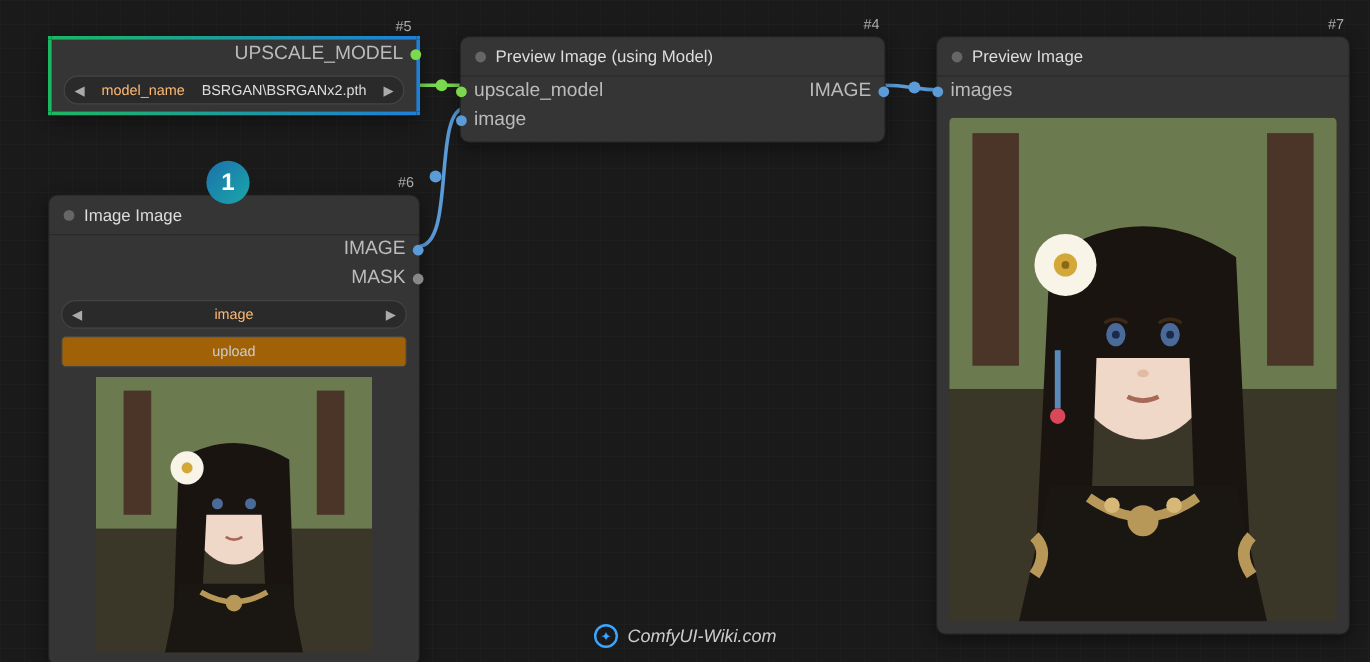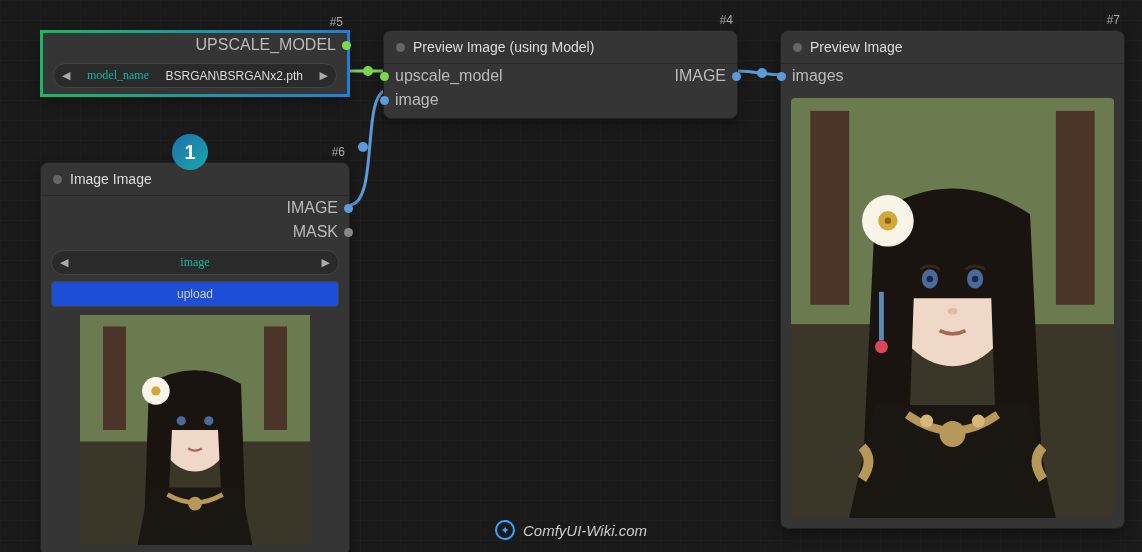--- a/index.html
+++ b/index.html
@@ -70,25 +70,25 @@
   border: 1px solid #444;
   border-radius: 14px;
   padding: 4px 8px;
   font-size: 12px;
   color: #ccc;
   display: flex;
   align-items: center;
   justify-content: space-between;
 }
 .widget .arrow { color: #aaa; font-size: 11px; cursor: pointer; }
-.widget-label { color: #14b8a6; font-family: Liberation Serif, serif; }
+.widget-label { color: #fdba74; }
 .widget-value { color: #ddd; }
 .button-widget {
   margin: 4px 10px 8px 10px;
-  background: #1d4ed8;
+  background: #a16207;
   border: 1px solid #444;
   border-radius: 4px;
   padding: 5px;
   font-size: 12px;
   color: #ccc;
   text-align: center;
   cursor: pointer;
 }
 .node-id {
   position: absolute;

